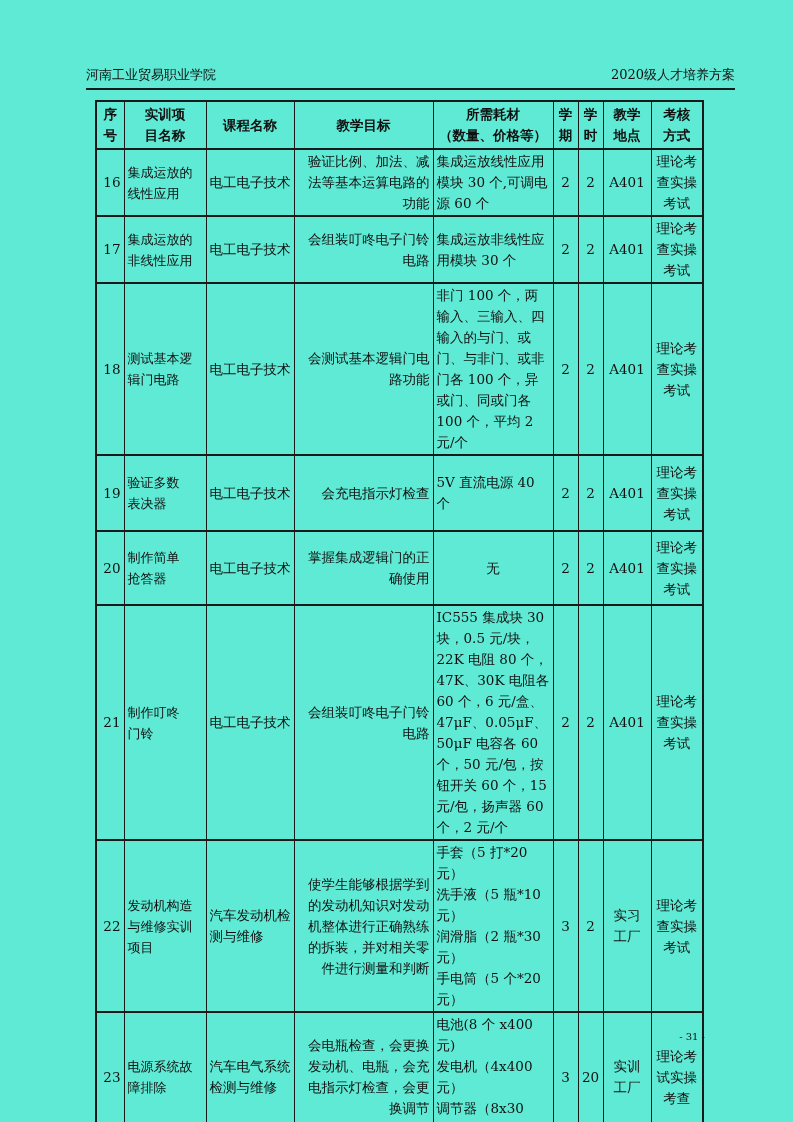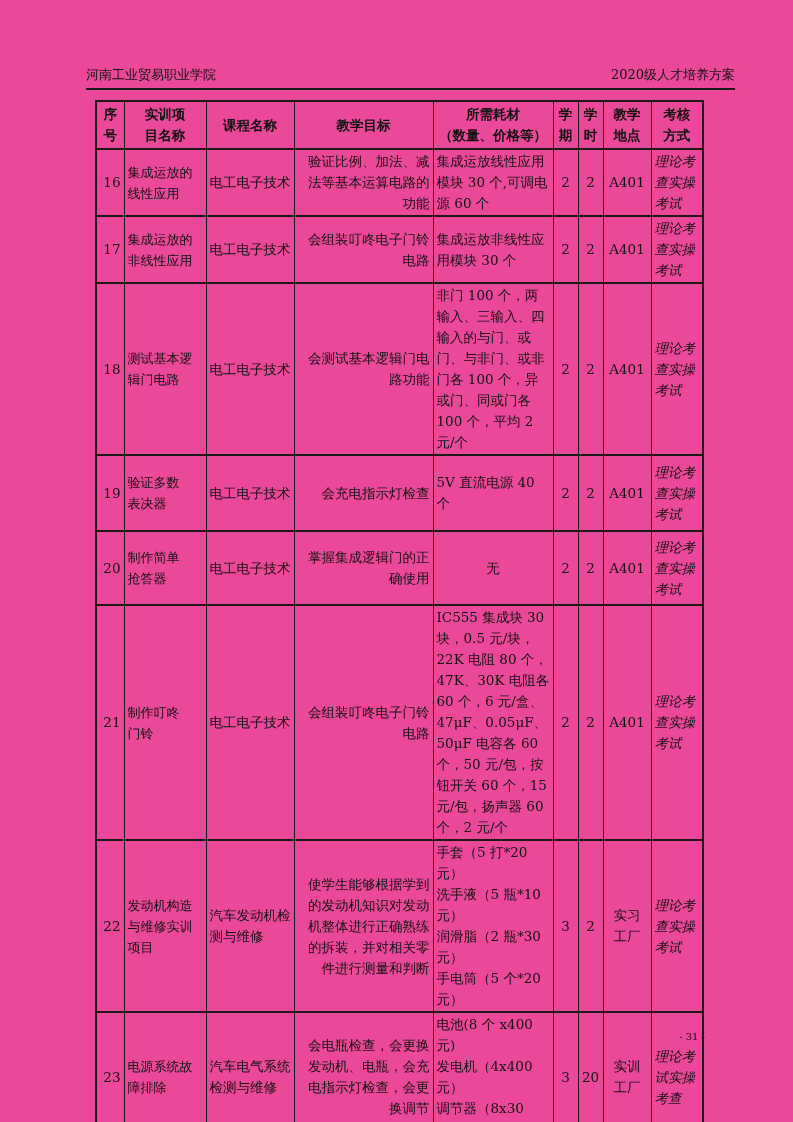--- a/index.html
+++ b/index.html
@@ -5,21 +5,21 @@
   html, body { margin: 0; padding: 0; }
   body {
     width: 793px; height: 1122px;
     background: #f5f5f5;
     font-family: "DejaVu Serif", "Liberation Serif", serif;
     color: #111;
   }
   .page {
     position: relative;
     width: 793px; height: 1122px;
-    background: #ec4899;
+    background: #5eead4;
     overflow: hidden;
   }
   
   .doc-header {
     position: absolute;
     left: 86px; right: 58px; top: 66px;
     display: flex;
     justify-content: space-between;
     align-items: flex-end;
     font-size: 13px;
@@ -53,21 +53,21 @@
     padding: 1px;
   }
   
   .c-seq       { text-align: right; padding: 1px 0; }
   .c-project   { text-align: left; font-size: 13px; padding: 1px 1px; }
   .c-course    { text-align: left; padding: 1px 3px; margin-left: 30px; }
   .c-objective { text-align: right; padding: 1px 3px; }
   .c-consum    { text-align: left; padding: 1px 3px; }
   .c-sem, .c-hrs { text-align: center; padding: 1px 0; }
   .c-loc       { text-align: center; padding: 1px 2px; }
-  .c-assess    { text-align: left; padding: 1px 2px; font-style: italic; }
+  .c-assess    { text-align: center; padding: 1px 2px; }
   .ta-c        { text-align: center; }
   
   tr.rh-head { height: 48px; }
   tr.rh-16 { height: 63px; }
   tr.rh-17 { height: 66px; }
   tr.rh-18 { height: 157px; }
   tr.rh-19 { height: 76px; }
   tr.rh-20 { height: 74px; }
   tr.rh-21 { height: 229px; }
   tr.rh-22 { height: 146px; }

